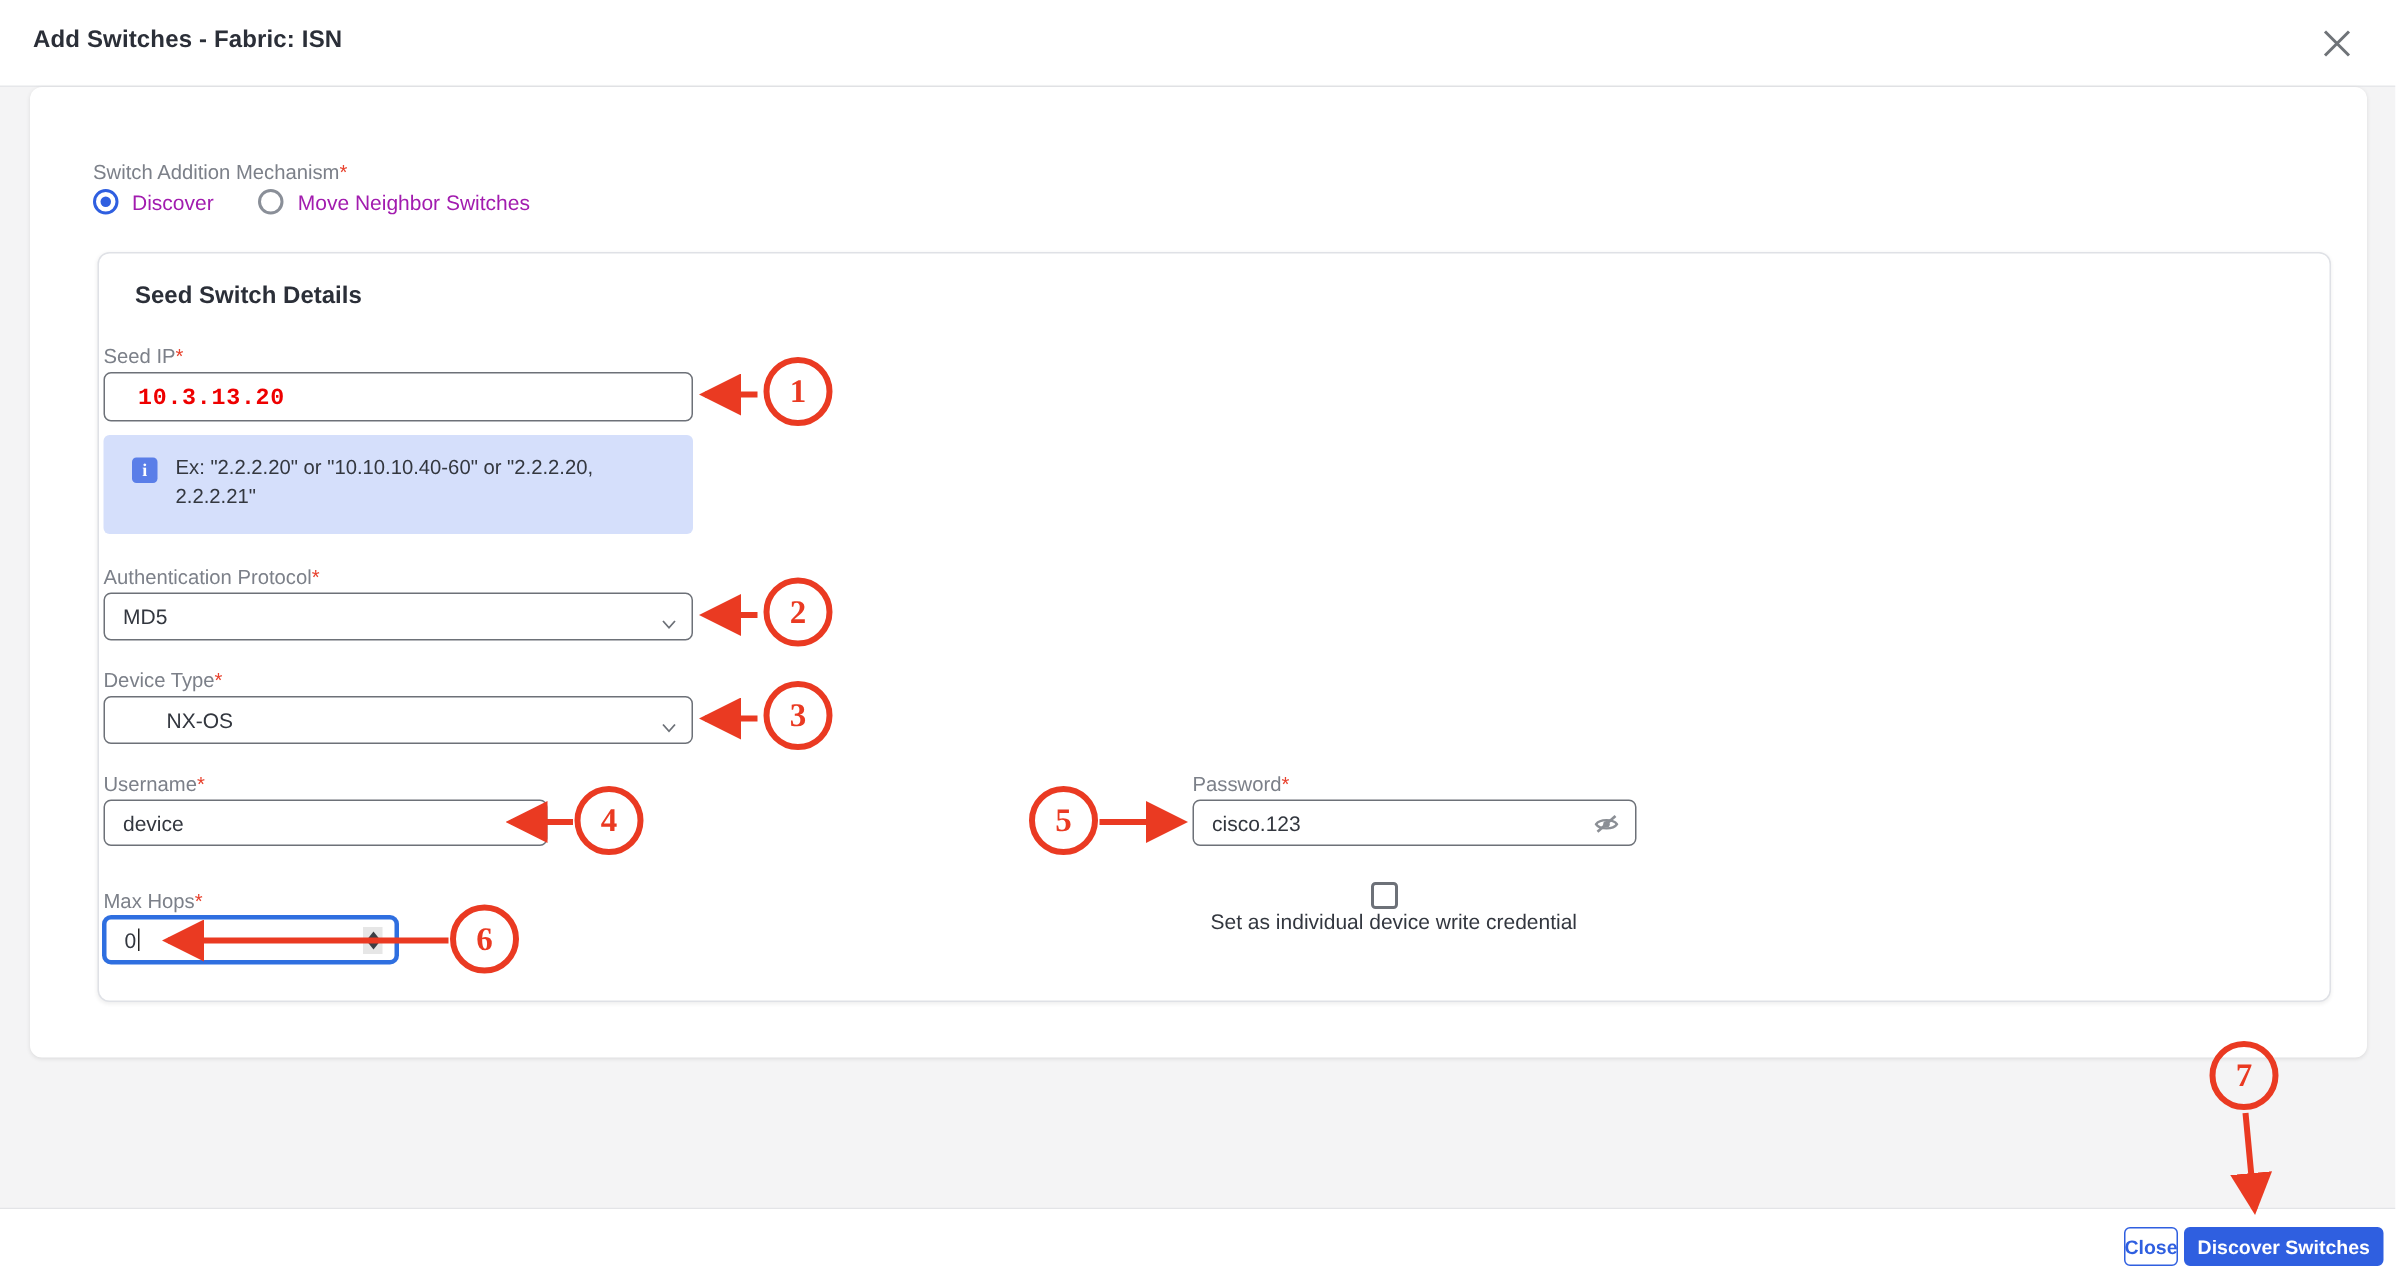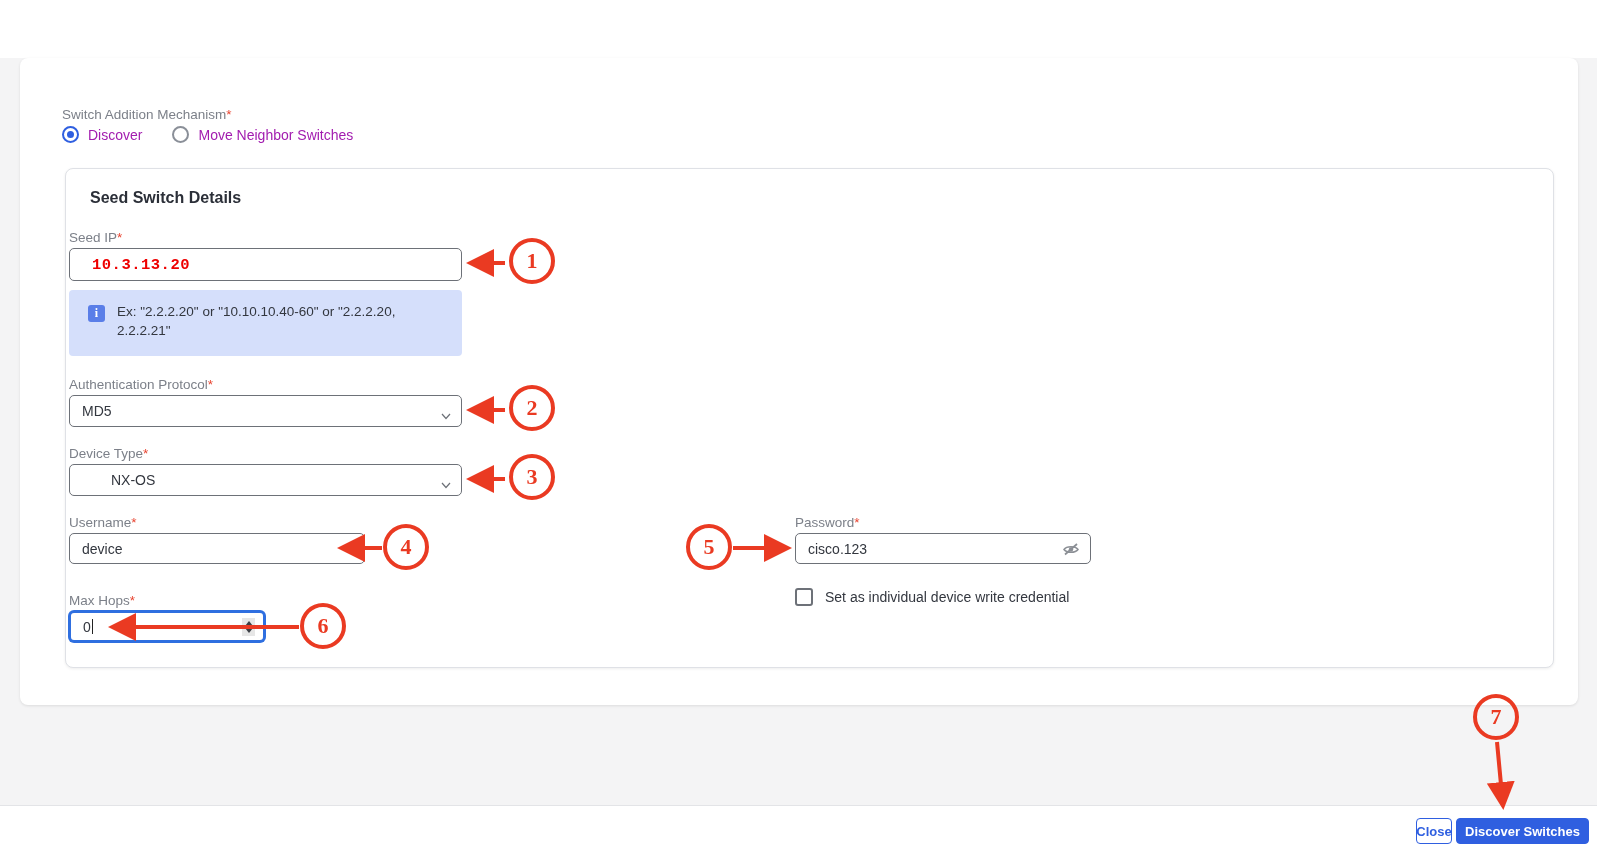--- a/index.html
+++ b/index.html
@@ -246,20 +246,21 @@
   .spinner .up { border-bottom: 5px solid #3c3f45; margin-bottom: 2px; }
   .spinner .dn { border-top: 5px solid #3c3f45; }
 
   
   .cb-row {
     position: absolute;
     left: 795px; top: 588px;
     display: flex;
     align-items: center;
     cursor: pointer;
+    flex-direction: column;
   }
   .cb-box {
     width: 18px; height: 18px;
     border: 2px solid #6d7178;
     border-radius: 3px;
     background: #fff;
     flex: none;
   }
   .cb-text {
     margin-left: 12px;
@@ -324,20 +325,29 @@
     align-items: center;
     justify-content: center;
     font-family: "Liberation Serif", serif;
   }
 </style>
 </head>
 <body>
 
 <div id="root">
 
+  <div class="titlebar">
+    <div class="titlebar-text">Add Switches - Fabric: ISN</div>
+    <div class="close-x">
+      <svg width="34" height="34" viewBox="0 0 34 34">
+        <line x1="9" y1="9" x2="25" y2="25" stroke="#6f7378" stroke-width="2"></line>
+        <line x1="25" y1="9" x2="9" y2="25" stroke="#6f7378" stroke-width="2"></line>
+      </svg>
+    </div>
+  </div>
 
   <div class="body-area"></div>
 
   <div class="outer-card">
 
     <div class="mech-label">
       <span>Switch Addition Mechanism</span><span class="req-star">*</span>
     </div>
 
     <div class="radio-row">

